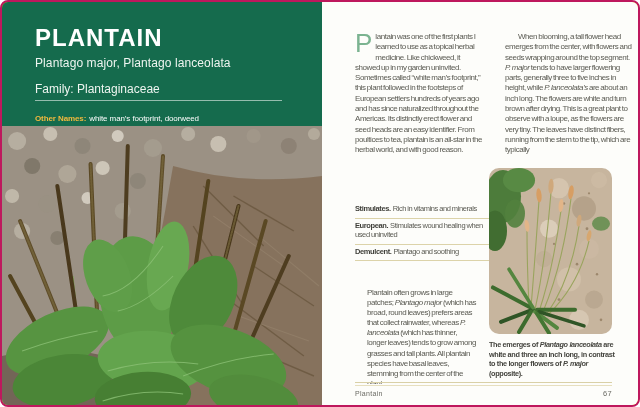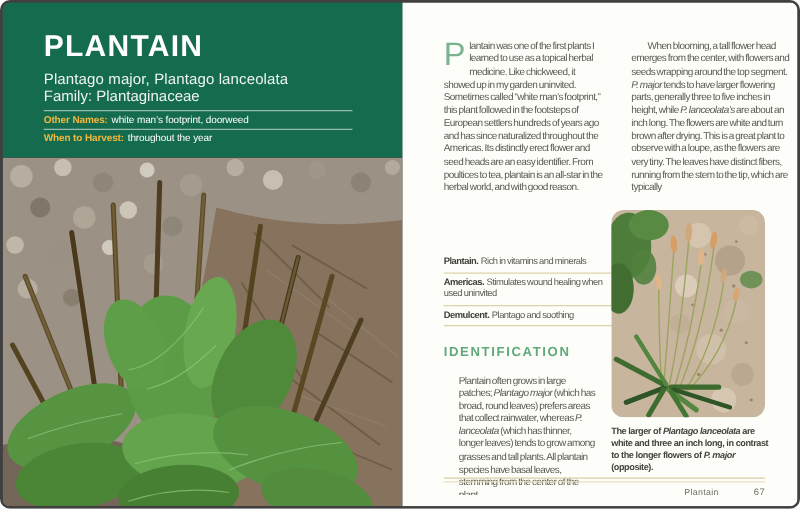--- a/index.html
+++ b/index.html
@@ -1,25 +1,25 @@
 <!DOCTYPE html>
 <html><head>
 <meta charset="utf-8">
 <style>
   html,body{margin:0;padding:0;background:#ffffff;font-family:"Liberation Sans",sans-serif;}
-  .card{position:relative;width:640px;height:407px;box-sizing:border-box;border:2px solid #404040;
-        border-radius:8px;overflow:hidden;display:flex;background:#404040;}
+  .card{position:relative;width:640px;height:407px;box-sizing:border-box;border:2px solid #be185d;
+        border-radius:8px;overflow:hidden;display:flex;background:#eab308;}
   
   .page-left{width:320px;display:flex;flex-direction:column;flex:none;}
   .hdr{height:124px;flex:none;background:#156B4D;padding:24px 0 0 33px;box-sizing:border-box;color:#fff;}
   .hdr h1{margin:0;font-size:24px;line-height:1;font-weight:800;letter-spacing:1px;color:#fff;}
   .sci{margin-top:7px;font-size:12px;line-height:1.05;color:#eef5f0;letter-spacing:.1px;}
-  .fam{font-size:12px;line-height:1.05;margin-top:1px;color:#eef5f0;}
+  .fam{font-size:12px;line-height:1.05;margin-top:13px;color:#eef5f0;}
   .meta{margin-top:5px;width:247px;}
-  .meta-row{border-top:1px solid rgba(255,255,255,.55);padding:2px 0 2px;font-size:8px;letter-spacing:-.1px;line-height:1.2;}
+  .meta-row{border-top:1px solid rgba(255,255,255,.55);padding:13px 0 2px;font-size:8px;letter-spacing:-.1px;line-height:1.2;}
   .meta-label{color:#F2B93E;font-weight:bold;margin-right:3px;}
   .meta-value{color:#ffffff;}
   .photo-left{flex:1;position:relative;overflow:hidden;}
   .photo-left svg{position:absolute;inset:0;width:100%;height:100%;}
   
   .page-right{flex:1;position:relative;background:#fdfdfa;}
   .body{position:absolute;margin:0;font-size:8px;line-height:10.3px;letter-spacing:-.45px;word-spacing:-.6px;
         color:#5a5a52;text-align:left;overflow:hidden;}
   .it{font-style:italic;}
   .col1-para{top:30px;left:33px;width:131px;max-height:170px;}
@@ -31,21 +31,21 @@
   .b-label{font-weight:bold;color:#3f3f39;margin-right:2px;}
   .ident{position:absolute;top:274px;left:33px;width:134px;}
   .ident .body2{margin:12px;font-size:8px;line-height:10.1px;letter-spacing:-.45px;word-spacing:-.6px;color:#5a5a52;max-height:96px;overflow:hidden;}
   .col2-para{top:30px;left:183px;width:127px;max-height:134px;}
   .indent{display:inline-block;width:13px;}
   .photo-right{position:absolute;top:166px;left:167px;width:123px;height:166px;border-radius:10px;overflow:hidden;}
   .photo-right svg{position:absolute;inset:0;width:100%;height:100%;}
   .caption{position:absolute;top:338px;left:167px;width:126px;margin:0;font-size:7.3px;font-weight:600;
            letter-spacing:-.35px;line-height:9.7px;color:#45453f;}
   .f-rule{position:absolute;top:380px;left:33px;width:257px;height:2px;border-top:1px solid #D9D0A6;border-bottom:1px solid #E7DFBE;}
-  .f-text{position:absolute;top:387px;left:33px;width:257px;display:flex;justify-content:flex-end;align-items:baseline;
+  .f-text{position:absolute;top:387px;left:33px;width:257px;display:flex;justify-content:space-between;align-items:baseline;
           gap:28px;font-size:7px;letter-spacing:.3px;color:#6b6b64;}
   .f-page{font-size:7.5px;}
 </style>
 </head>
 <body>
 
 <div class="card">
 
   <div class="page-left">
     <div class="hdr">
@@ -152,27 +152,26 @@
         </g>
       </svg>
     </div>
   </div>
 
   <div class="page-right">
 
     <p class="body col1-para"><span class="dropcap">P</span><span>lantain was one of the first plants I learned to use as a topical herbal medicine. Like chickweed, it showed up in my garden uninvited. Sometimes called “white man’s footprint,” this plant followed in the footsteps of European settlers hundreds of years ago and has since naturalized throughout the Americas. Its distinctly erect flower and seed heads are an easy identifier. From poultices to tea, plantain is an all-star in the herbal world, and with good reason.</span></p>
 
     <div class="benefits">
-      <div class="b-row"><span class="b-label">Plantain.</span><span>Rich in vitamins and minerals</span></div>
-      <div class="b-row"><span class="b-label">Americas.</span><span>Stimulates wound healing when used uninvited</span></div>
+      <div class="b-row"><span class="b-label">Stimulates.</span><span>Rich in vitamins and minerals</span></div>
+      <div class="b-row"><span class="b-label">European.</span><span>Stimulates wound healing when used uninvited</span></div>
       <div class="b-row"><span class="b-label">Demulcent.</span><span>Plantago and soothing</span></div>
     </div>
 
     <div class="ident">
-      <h2 class="sec-h">IDENTIFICATION</h2>
       <p class="body2"><span>Plantain often grows in large patches; </span><span class="it">Plantago major</span><span> (which has broad, round leaves) prefers areas that collect rainwater, whereas </span><span class="it">P. lanceolata</span><span> (which has thinner, longer leaves) tends to grow among grasses and tall plants. All plantain species have basal leaves, stemming from the center of the plant.</span></p>
     </div>
 
     <p class="body col2-para"><span class="indent"></span><span>When blooming, a tall flower head emerges from the center, with flowers and seeds wrapping around the top segment. </span><span class="it">P. major</span><span> tends to have larger flowering parts, generally three to five inches in height, while </span><span class="it">P. lanceolata’s</span><span> are about an inch long. The flowers are white and turn brown after drying. This is a great plant to observe with a loupe, as the flowers are very tiny. The leaves have distinct fibers, running from the stem to the tip, which are typically</span></p>
 
     <div class="photo-right">
       <svg viewBox="0 0 123 164" preserveAspectRatio="none">
         <rect x="0" y="0" width="123" height="164" fill="#c7b59e"></rect>
         <g opacity="0.9">
           <circle cx="70" cy="20" r="10" fill="#d6c6b0"></circle>
@@ -228,21 +227,21 @@
           <line x1="46" y1="142" x2="68" y2="158" stroke="#54863f" stroke-width="4"></line>
           <line x1="48" y1="140" x2="86" y2="140" stroke="#3d6c2e" stroke-width="4"></line>
           <line x1="44" y1="138" x2="20" y2="100" stroke="#54863f" stroke-width="3.5"></line>
           <line x1="50" y1="142" x2="95" y2="156" stroke="#2f5526" stroke-width="3.5"></line>
           <line x1="42" y1="142" x2="30" y2="162" stroke="#3d6c2e" stroke-width="4"></line>
           <line x1="48" y1="144" x2="60" y2="163" stroke="#447633" stroke-width="4"></line>
         </g>
       </svg>
     </div>
 
-    <p class="caption"><span>The larger of </span><span class="it">Plantago lanceolata</span><span> are white and three an inch long, in contrast to the longer flowers of </span><span class="it">P. major</span><span> (opposite).</span></p>
+    <p class="caption"><span>The emerges of </span><span class="it">Plantago lanceolata</span><span> are white and three an inch long, in contrast to the longer flowers of </span><span class="it">P. major</span><span> (opposite).</span></p>
 
     <div class="f-rule"></div>
     <div class="f-text">
       <span>Plantain</span>
       <span class="f-page">67</span>
     </div>
   </div>
 </div>
 
 </body></html>

